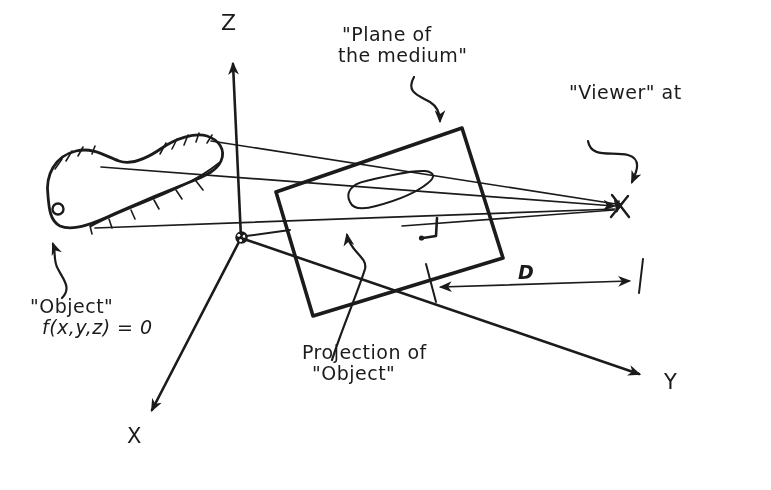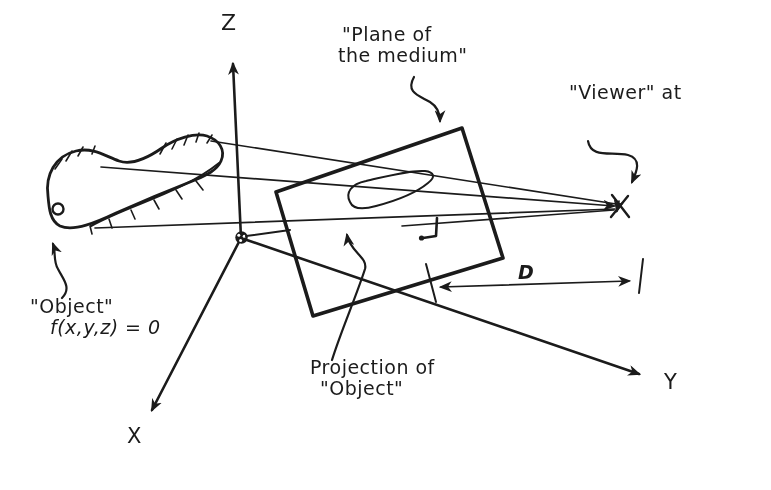--- a/index.html
+++ b/index.html
@@ -4,21 +4,21 @@
 <style>
   html,body { margin:0; padding:0; background:#ffffff; }
   .canvas {
     position:relative; width:771px; height:490px; background:#ffffff;
     font-family:"DejaVu Sans", sans-serif; color:#1b1b1b; overflow:hidden;
   }
   .canvas svg { position:absolute; left:0; top:0; }
   .lbl { position:absolute; font-size:19px; line-height:21px; letter-spacing:.5px; white-space:nowrap; }
   .lbl .line { display:block; }
   .axis-lbl { position:absolute; font-size:21px; letter-spacing:.5px; }
-  .formula { font-style:italic; margin-left:20px; }
+  .formula { font-style:italic; margin-left:12px; }
   .indent4 { margin-left:4px; }
   .indent10 { margin-left:10px; }
   .d-lbl { position:absolute; font-size:19px; font-weight:bold; font-style:italic; }
 </style>
 </head>
 <body>
 
 <div class="canvas">
 
   <svg width="771" height="490" viewBox="0 0 771 490">
@@ -92,21 +92,21 @@
 
   <div class="lbl" style="left:565px; top:82px;">
     <span class="line indent4">"Viewer" at</span>
   </div>
 
   <div class="lbl" style="left:30px; top:296px;">
     <span class="line">"Object"</span>
     <span class="line formula">f(x,y,z) = 0</span>
   </div>
 
-  <div class="lbl" style="left:302px; top:357px;margin-left:8px;">
+  <div class="lbl" style="left:302px; top:342px;">
     <span class="line">Projection of</span>
     <span class="line indent10">"Object"</span>
   </div>
 
   <div class="d-lbl" style="left:518px; top:261px;">D</div>
 
   <div class="axis-lbl" style="left:127px; top:424px;">X</div>
 
   <div class="axis-lbl" style="left:664px; top:370px;">Y</div>
 

